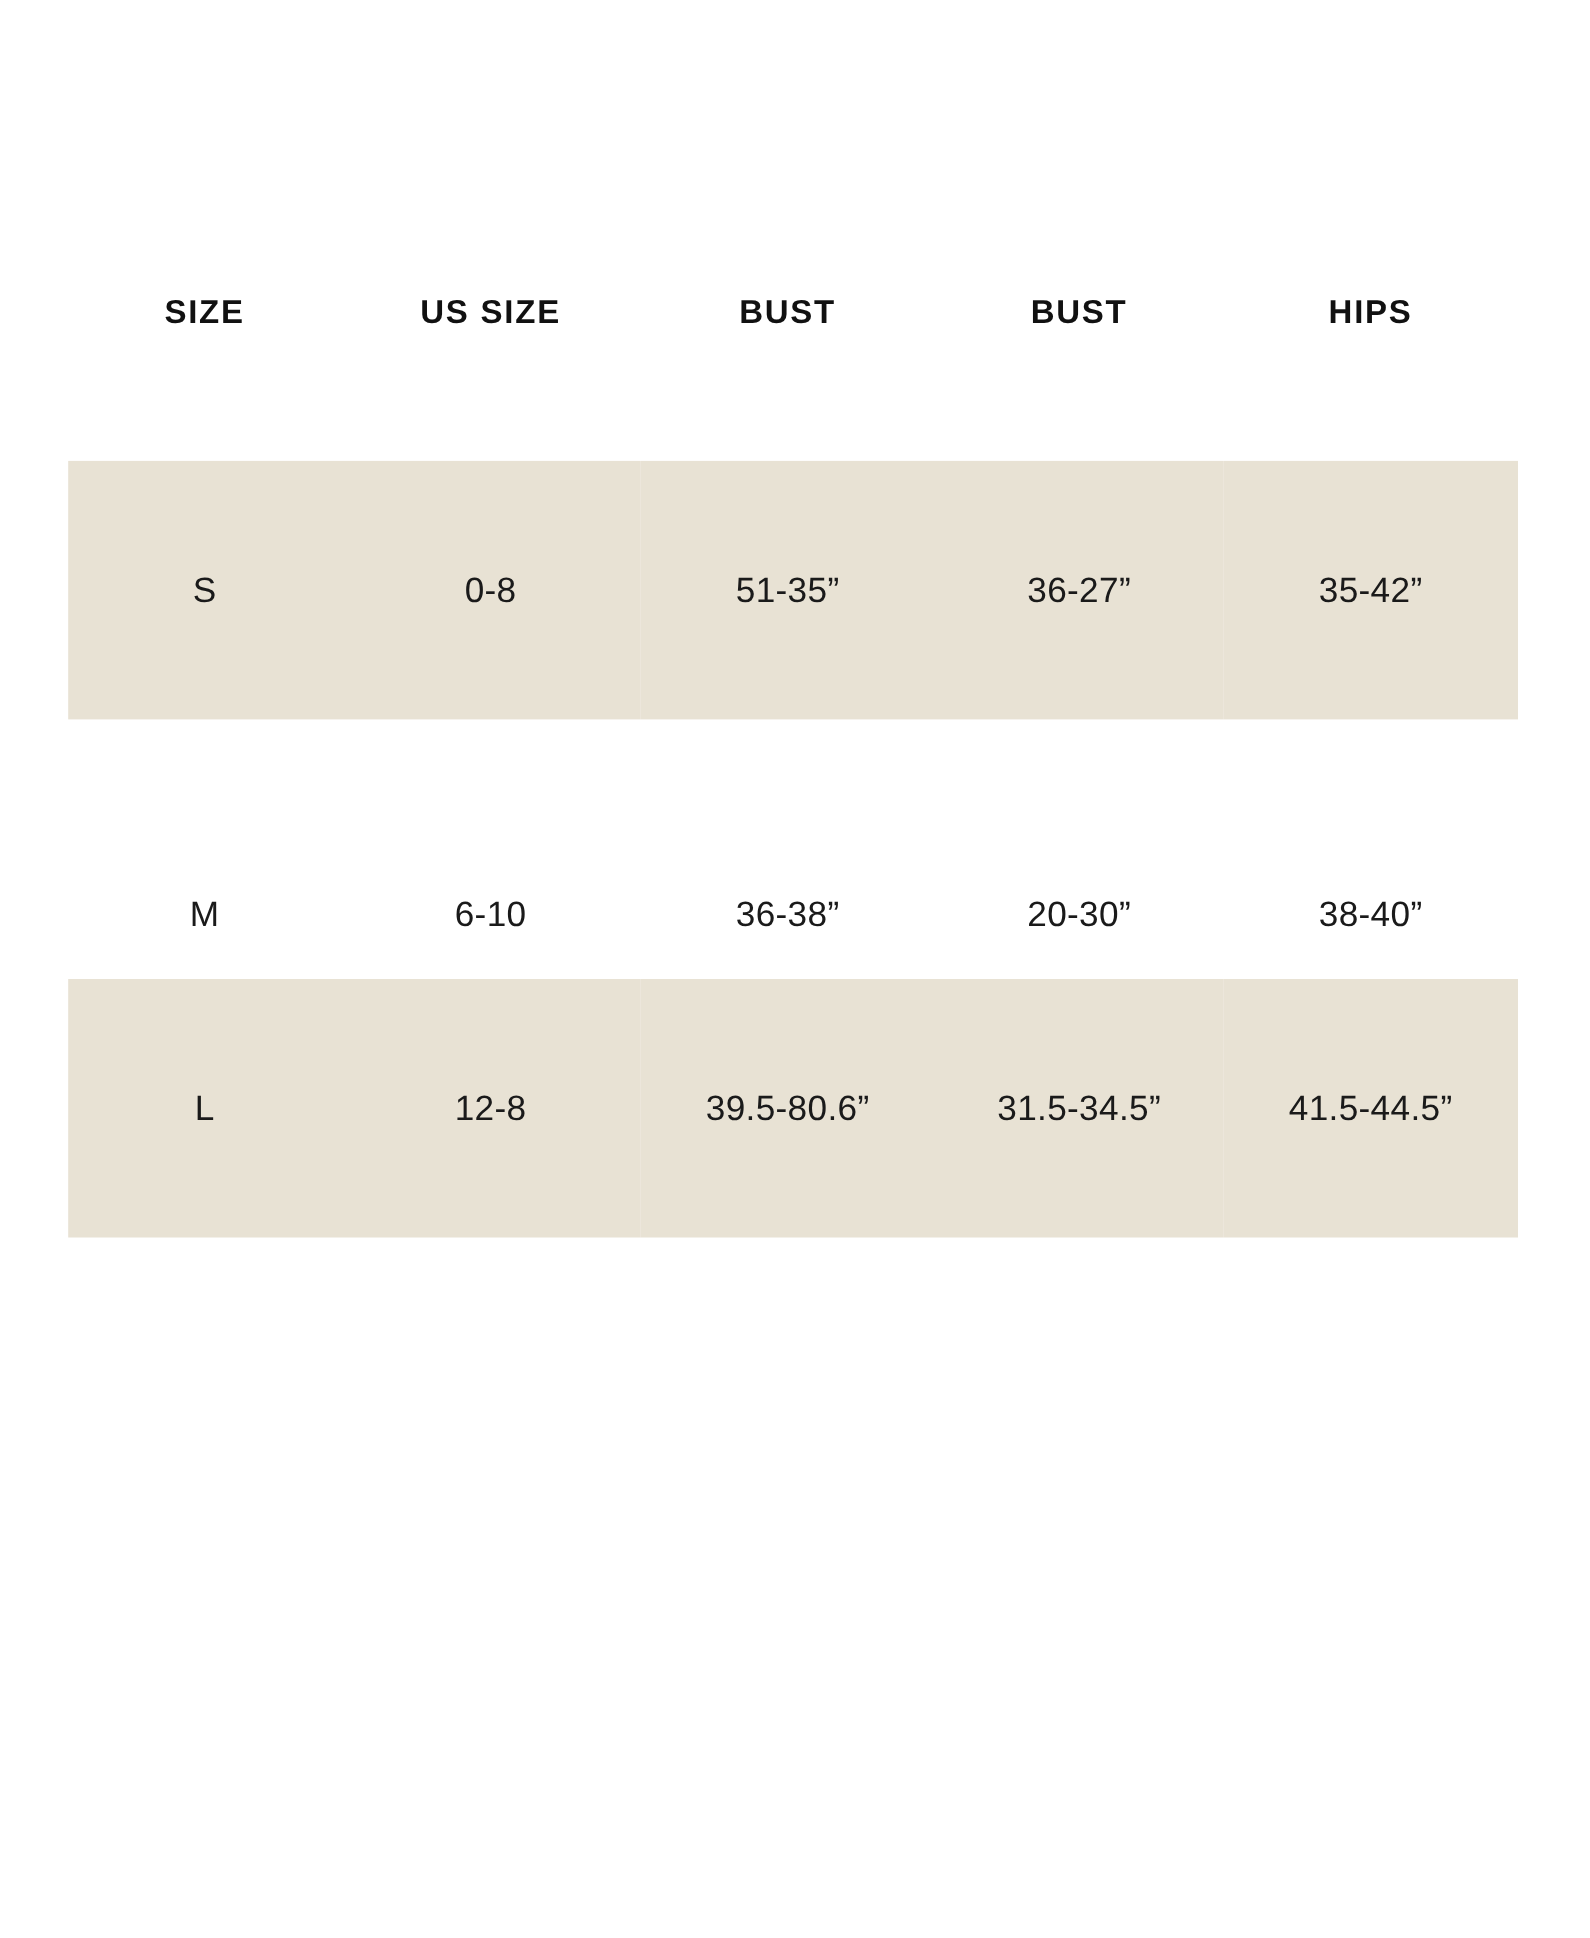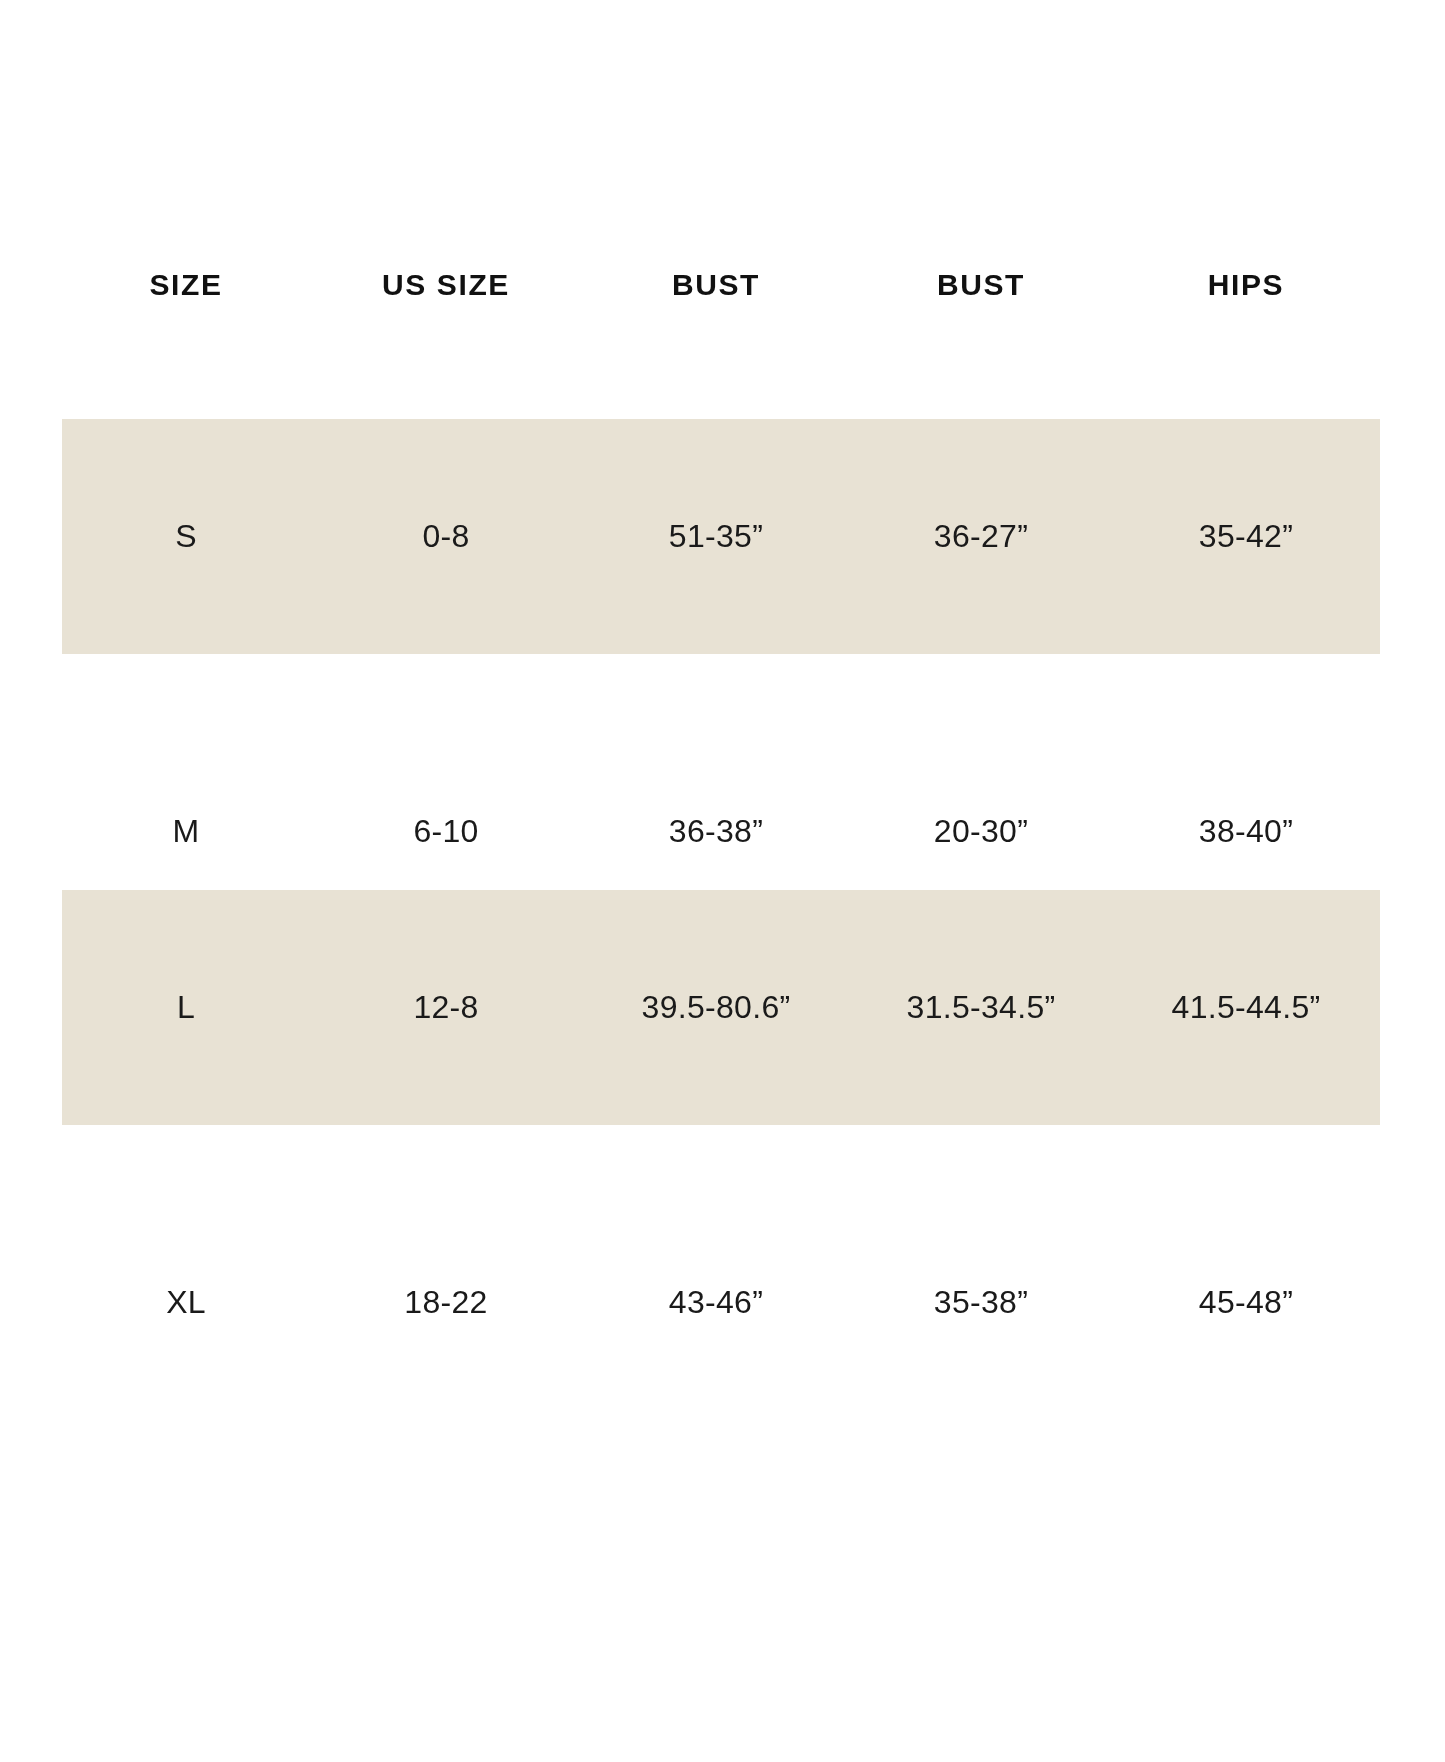--- a/index.html
+++ b/index.html
@@ -126,23 +126,16 @@
         <td>31.5-34.5”</td>
         <td>41.5-44.5”</td>
       </tr>
       <tr class="spacer">
         <td></td>
         <td></td>
         <td></td>
         <td></td>
         <td></td>
       </tr>
-      <tr>
-        <td>XL</td>
-        <td>18-22</td>
-        <td>43-46”</td>
-        <td>35-38”</td>
-        <td>45-48”</td>
-      </tr>
     </tbody>
   </table>
 
 </div>
 
 </body></html>

